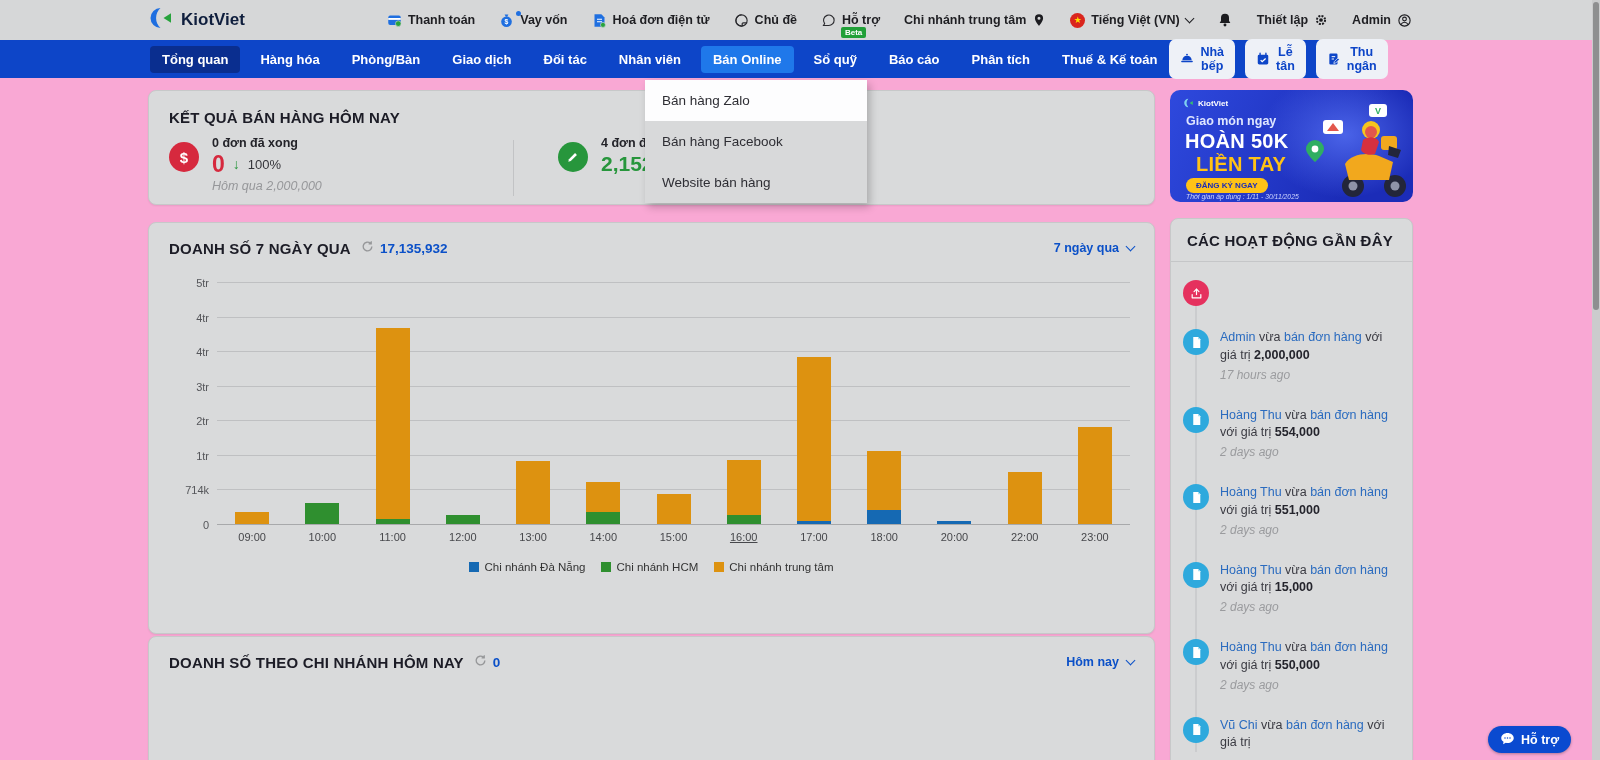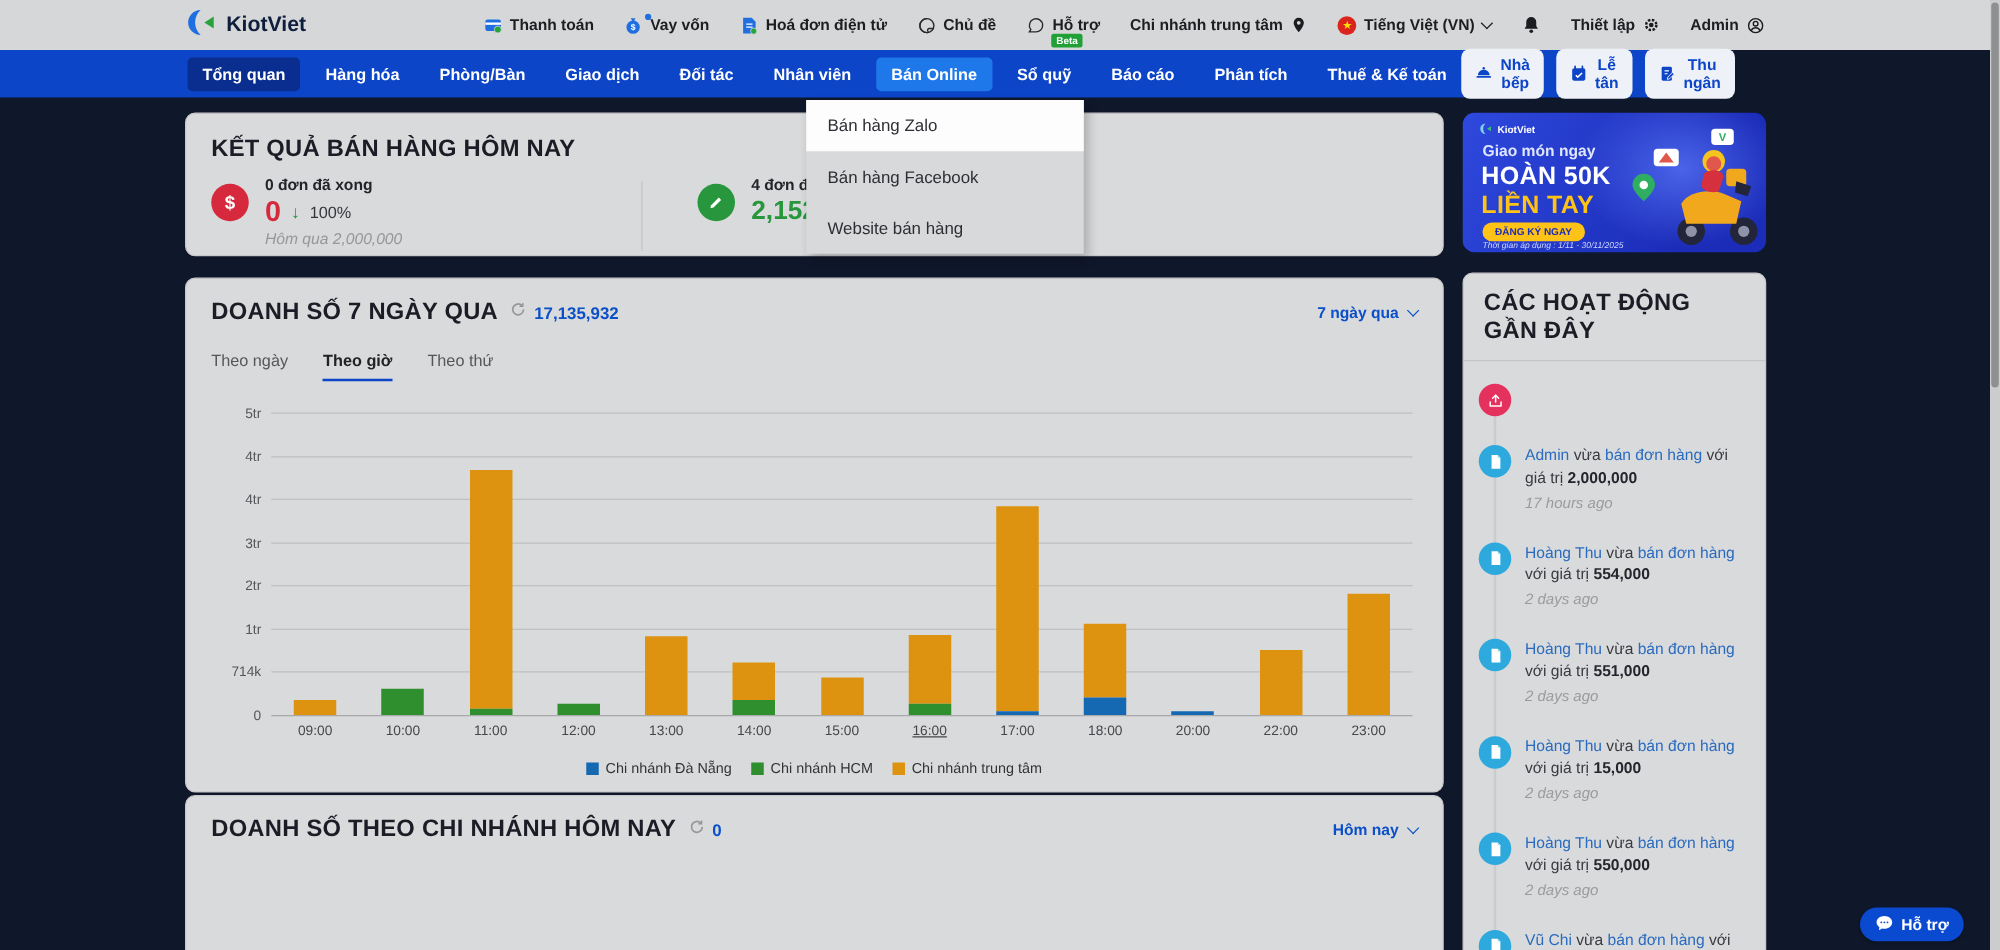--- a/index.html
+++ b/index.html
@@ -1,16 +1,16 @@
 <!DOCTYPE html>
 <html><head>
 <meta charset="utf-8">
 <style>
   html,body{margin:0;padding:0;background:#cdd0d2;font-family:"Liberation Sans","DejaVu Sans",sans-serif;}
-  .page{position:relative;width:1600px;height:760px;overflow:hidden;background:#0f172a;}
+  .page{position:relative;width:1600px;height:760px;overflow:hidden;background:#f9a8d4;}
 
   
   .topbar{position:absolute;top:0;left:0;width:1592px;height:40px;background:#d6d7d8;display:flex;align-items:center;box-sizing:border-box;padding:0 180px 0 150px;}
   .brand{display:flex;align-items:center;gap:7px;font-size:17px;font-weight:700;color:#0f1e3d;}
   .tb-menu{margin-left:auto;display:flex;align-items:center;gap:24px;font-size:12.5px;color:#1e1e22;font-weight:600;}
   .tb-item{display:flex;align-items:center;gap:6px;position:relative;cursor:pointer;white-space:nowrap;}
   .tb-item svg{display:block;}
   .beta{position:absolute;left:20px;top:calc(100% - 1px);background:#21a038;color:#fff;font-size:8px;font-weight:700;padding:1px 4px;border-radius:2px;line-height:1.2;}
   .flag{width:15px;height:15px;border-radius:50%;background:#da251d;color:#ffde00;font-size:9px;display:flex;align-items:center;justify-content:center;line-height:1;}
   .chev{width:6px;height:6px;border-right:1.8px solid currentColor;border-bottom:1.8px solid currentColor;transform:rotate(45deg);display:inline-block;margin-top:-3px;}
@@ -21,21 +21,21 @@
   .nav-items{display:flex;align-items:center;gap:8px;}
   .nav-item{color:#fff;font-weight:700;font-size:13px;padding:6px 12px;border-radius:4px;cursor:pointer;white-space:nowrap;}
   .nav-item.active{background:#0a2e8f;}
   .nav-item.open{background:#1f78ea;}
   .nav-actions{margin-left:auto;display:flex;gap:10px;}
   .nav-btn{display:flex;align-items:center;gap:6px;background:#eef1f7;color:#0d45c8;font-weight:700;font-size:12.5px;border:none;border-radius:7px;padding:6px 11px;cursor:pointer;font-family:inherit;}
   .nav-btn svg{display:block;}
 
   
   .card{position:absolute;background:#d9dadb;border:1px solid #c7c8c9;border-radius:8px;box-sizing:border-box;box-shadow:0 1px 2px rgba(0,0,0,.07);}
-  .card-title{font-size:19px;font-weight:700;color:#1c1c26;letter-spacing:.2px;}
+  .card-title{font-size:15px;font-weight:700;color:#1c1c26;letter-spacing:.2px;}
 
   #card-results{left:148px;top:90px;width:1007px;height:115px;padding:18px 20px 0;}
   .results-body{display:flex;margin-top:10px;}
   .stat{display:flex;gap:13px;}
   .stat-icon{width:30px;height:30px;border-radius:50%;color:#fff;font-weight:700;font-size:15px;display:flex;align-items:center;justify-content:center;margin-top:6px;flex:none;}
   .stat-icon.red{background:#d6293e;}
   .stat-icon.green{background:#27963c;}
   .stat-label{font-size:12.5px;font-weight:700;color:#232329;}
   .stat-valrow{display:flex;align-items:center;gap:8px;margin-top:2px;}
   .stat-val-red{font-size:23px;font-weight:700;color:#d6293e;line-height:1.05;}
@@ -73,21 +73,21 @@
   .legend-sq{width:10px;height:10px;display:inline-block;}
 
   
   #card-branch{left:148px;top:636px;width:1007px;height:150px;padding:16px 20px 0;}
 
   
   #banner{position:absolute;left:1170px;top:90px;width:243px;height:112px;border-radius:10px;overflow:hidden;background:radial-gradient(120px 90px at 72% 40%,#4a63e8 0%,rgba(74,99,232,0) 70%),linear-gradient(115deg,#2e49dd 0%,#1b2cb8 75%);cursor:pointer;}
   .banner-brand{position:absolute;left:14px;top:8px;display:flex;align-items:center;gap:4px;color:#fff;font-size:8px;font-weight:700;}
   .banner-line1{position:absolute;left:16px;top:24px;color:#dfe6ff;font-size:12.5px;font-weight:600;}
   .banner-line2{position:absolute;left:15px;top:40px;color:#fff;font-size:20px;font-weight:800;letter-spacing:.3px;}
-  .banner-line3{position:absolute;left:15px;top:63px;color:#ffc216;font-size:20px;font-weight:800;letter-spacing:.3px;}
+  .banner-line3{position:absolute;left:26px;top:63px;color:#ffc216;font-size:20px;font-weight:800;letter-spacing:.3px;}
   .banner-btn{position:absolute;left:16px;top:88px;background:#ffc216;color:#1b2cb8;font-size:8px;font-weight:800;padding:3px 10px;border-radius:8px;border:none;font-family:inherit;cursor:pointer;}
   .banner-note{position:absolute;left:16px;top:103px;color:#cfd6ff;font-size:6.8px;font-style:italic;}
   .banner-art{position:absolute;right:0px;bottom:0px;}
 
   
   #activity{left:1170px;top:218px;width:243px;height:560px;overflow:hidden;}
   .activity-header{padding:13px 16px 12px;border-bottom:1px solid #c5c6c8;}
   .activity-list{position:relative;padding:18px 14px 0 12px;}
   .timeline{position:absolute;left:24px;top:24px;bottom:0;width:2px;background:#cbccce;}
   .act-item{position:relative;display:flex;gap:11px;margin-bottom:23px;}
@@ -296,25 +296,20 @@
               <path d="M20 12a8 8 0 1 1-2.4-5.7"></path>
               <path d="M19 2.5v5h-5" fill="#97989a" stroke-width="2"></path>
             </svg></span>
         <span class="total-num">17,135,932</span>
       </span>
       <span class="range-select">
         <span>7 ngày qua</span>
         <span class="chev"></span>
       </span>
     </div>
-    <div class="chart-tabs">
-        <span class="tab">Theo ngày</span>
-        <span class="tab active">Theo giờ</span>
-        <span class="tab">Theo thứ</span>
-      </div>
     <div class="chart-area">
         <div class="gridline zero" style="bottom: 0px;"></div>
         <div class="ytick" style="bottom: 0px;">0</div>
         <div class="gridline" style="bottom: 34.5714px;"></div>
         <div class="ytick" style="bottom: 34.5714px;">714k</div>
         <div class="gridline" style="bottom: 69.1428px;"></div>
         <div class="ytick" style="bottom: 69.1428px;">1tr</div>
         <div class="gridline" style="bottom: 103.714px;"></div>
         <div class="ytick" style="bottom: 103.714px;">2tr</div>
         <div class="gridline" style="bottom: 138.286px;"></div>

